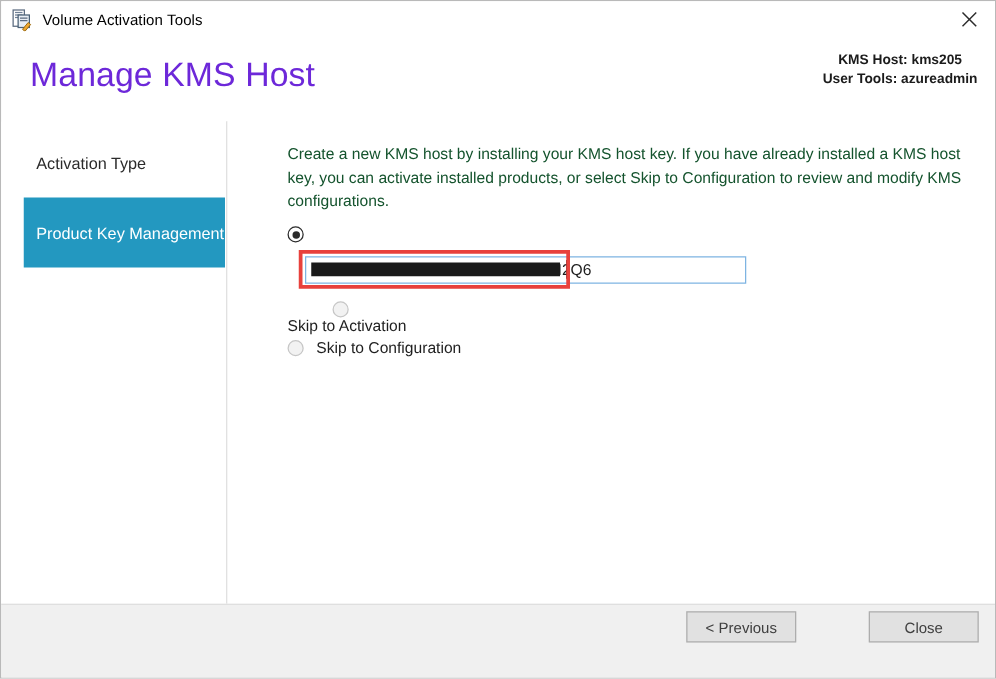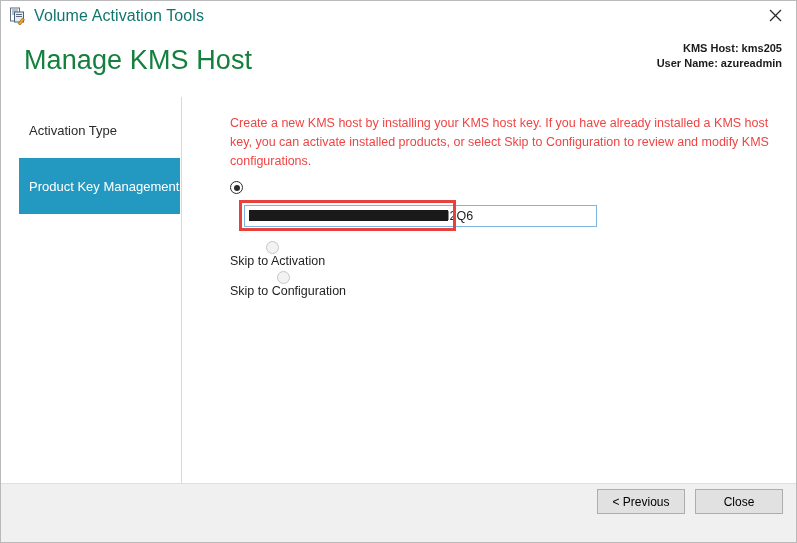--- a/index.html
+++ b/index.html
@@ -38,22 +38,22 @@
   }
   #titlebar-icon {
     width: 18px;
     height: 18px;
     margin-left: 8px;
     margin-right: 7px;
     flex: 0 0 auto;
     position: relative;
   }
   #titlebar-text {
-    font-size: 16px;
-    color: #0f766e;
+    font-size: 12px;
+    color: #000000;
     letter-spacing: 0.1px;
   }
   #window-close {
     position: absolute;
     right: 0px;
     top: 0px;
     width: 42px;
     height: 29px;
     display: flex;
     align-items: center;
@@ -68,29 +68,29 @@
     height: 66px;
     min-height: 66px;
     background: #ffffff;
   }
   #page-title {
     position: absolute;
     left: 23px;
     top: 15px;
     font-size: 27px;
     font-weight: 400;
-    color: #15803d;
+    color: #6d28d9;
     letter-spacing: 0.1px;
     line-height: 1.1;
   }
   #header-info {
     position: absolute;
     right: 14px;
     top: 10px;
-    text-align: right;
+    text-align: center;
     font-size: 11px;
     font-weight: bold;
     color: #1b1b1b;
     line-height: 15px;
   }
 
   
   #body-area {
     flex: 1 1 auto;
     display: flex;
@@ -134,36 +134,36 @@
     position: relative;
     background: #ffffff;
     padding: 0;
   }
   #intro-text {
     position: absolute;
     left: 48px;
     top: 17px;
     width: 540px;
     font-size: 12.5px;
-    color: #ef4444;
+    color: #14532d;
     line-height: 19px;
   }
 
   .option-row {
     position: absolute;
     left: 48px;
     display: flex;
     align-items: center;
     font-size: 12.5px;
     color: #1e1e1e;
     cursor: pointer;
   }
   #opt-install { top: 84px; }
   #opt-activation { top: 144px; flex-direction: column; }
-  #opt-configuration { top: 174px; flex-direction: column; }
+  #opt-configuration { top: 174px; }
 
   .radio {
     width: 13px;
     height: 13px;
     border-radius: 50%;
     box-sizing: border-box;
     margin-right: 10px;
     flex: 0 0 auto;
     position: relative;
   }
@@ -257,25 +257,26 @@
     gap: 10px;
   }
   .dlg-button {
     width: 88px;
     height: 25px;
     background: #e1e1e1;
     border: 1px solid #adadad;
     box-sizing: border-box;
     font-family: "Liberation Sans", sans-serif;
     font-size: 12px;
-    color: #000000;
+    color: #404040;
     display: flex;
     align-items: center;
     justify-content: center;
     cursor: pointer;
+    margin-left: 48px;
   }
   .btn-annotated {
     position: relative;
   }
   .btn-annotated::after {
     content: "";
     position: absolute;
     left: -5px;
     top: -5px;
     right: -5px;
@@ -309,21 +310,21 @@
         <line x1="1" y1="1" x2="12" y2="12" stroke="#2b2b2b" stroke-width="1.2"></line>
         <line x1="12" y1="1" x2="1" y2="12" stroke="#2b2b2b" stroke-width="1.2"></line>
       </svg>
     </div>
   </div>
 
   <div id="header">
     <div id="page-title">Manage KMS Host</div>
     <div id="header-info">
       <div>KMS Host: kms205</div>
-      <div>User Name: azureadmin</div>
+      <div>User Tools: azureadmin</div>
     </div>
   </div>
 
   <div id="body-area">
 
     <div id="sidebar">
       <div class="nav-item">
         <span>Activation Type</span>
       </div>
       <div class="nav-item selected">

